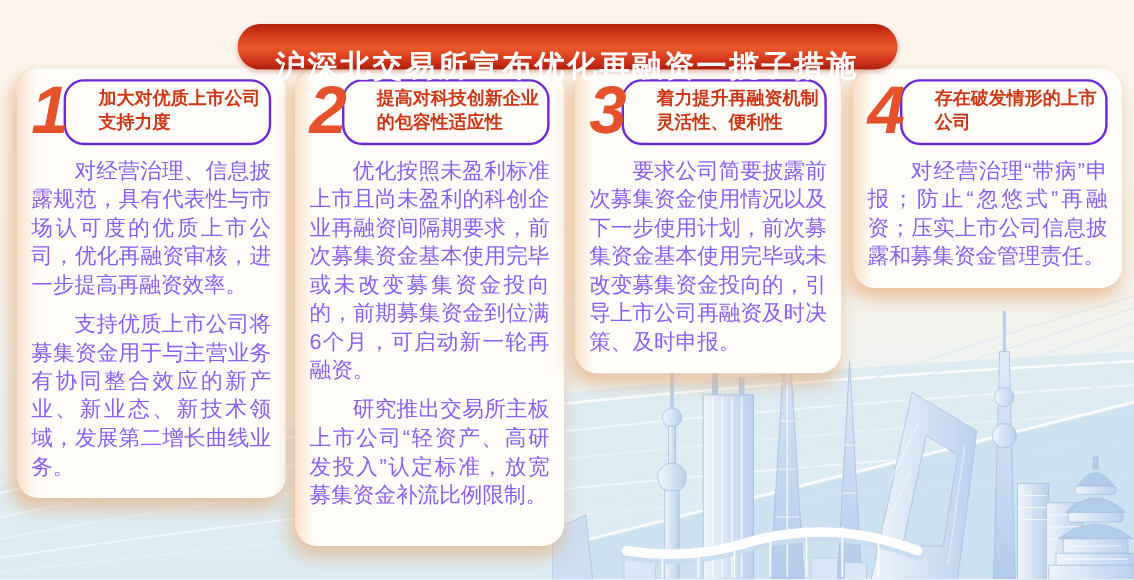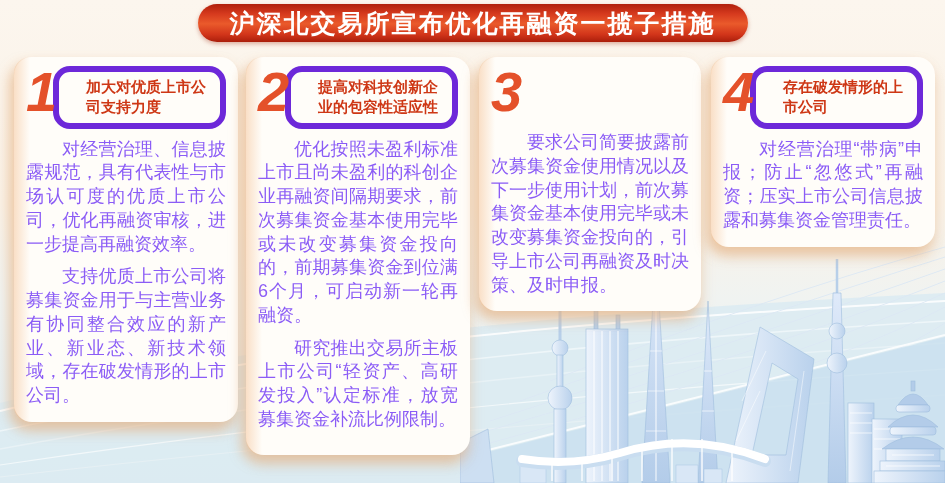--- a/index.html
+++ b/index.html
@@ -9,22 +9,22 @@
     width: 945px; height: 483px;
     overflow: hidden;
     background: linear-gradient(180deg,#fcf6ee 0%,#faf2e7 42%,#f0f3f1 62%,#dfecf2 100%);
     font-family: "Liberation Sans","DejaVu Sans",sans-serif;
   }
   svg.decor { position:absolute; display:block; pointer-events:none; }
   .waves { left:0; bottom:0; }
   .skyline { right:0; bottom:0; }
 
   .banner {
-    position: absolute; top: 4px; left: 50%; transform: translateX(-50%);
-    height: 38px; line-height: 38px; padding: 0 32px;
+    position: absolute; top: 20px; left: 50%; transform: translateX(-50%);
+    height: 38px; line-height: 38px; padding: 16px 32px;
     border-radius: 20px; white-space: nowrap;
     background: linear-gradient(180deg,#b0200c 0%,#d63a1e 26%,#ea5a2b 52%,#d2351a 80%,#aa1e0b 100%);
     color:#fff; font-size: 25px; font-weight: bold; letter-spacing: 2px;
     box-shadow: 0 2px 4px rgba(160,40,15,.35);
     z-index: 5;
   }
 
   .card {
     position: absolute; top: 57px;
     background: #fffdf9;
@@ -45,21 +45,21 @@
   .c4 { left: 711px; width: 224px; min-height: 165px; }
 
   .hdr { position: relative; min-height: 56px; margin-bottom: 2px; }
   .num {
     position: absolute; left: 0; top: -3px; z-index: 2;
     font-size: 56px; line-height: 58px; font-weight: bold; font-style: italic;
     color: #e4512a;
   }
   .pill {
     margin-left: 27px; min-height: 48px;
-    border: 6px solid #6d28d9; border-radius: 17px;
+    border: 2px solid #6d28d9; border-radius: 17px;
     padding: 5px 4px 5px 27px;
     display: flex; align-items: center;
   }
   .pill .t { font-size: 15px; font-weight: bold; color: #ce3715; line-height: 1.35; }
 
   .card p {
     margin: 9px 0 0; text-indent: 2em;
     font-size: 18px; line-height: 1.32; color: #8b5cf6;
     text-align: justify;
   }
@@ -199,37 +199,40 @@
   </div>
 
   <div class="card c1">
     <div class="hdr">
       <span class="num">1</span>
       <div class="pill">
         <span class="t">加大对优质上市公司支持力度</span>
       </div>
     </div>
     <p>对经营治理、信息披露规范，具有代表性与市场认可度的优质上市公司，优化再融资审核，进一步提高再融资效率。</p>
-    <p>支持优质上市公司将募集资金用于与主营业务有协同整合效应的新产业、新业态、新技术领域，存在破发情形的上市公司。</p>
+    <p>支持优质上市公司将募集资金用于与主营业务有协同整合效应的新产业、新业态、新技术领域，发展第二增长曲线业务。</p>
   </div>
 
   <div class="card c2">
     <div class="hdr">
       <span class="num">2</span>
       <div class="pill">
         <span class="t">提高对科技创新企业的包容性适应性</span>
       </div>
     </div>
     <p>优化按照未盈利标准上市且尚未盈利的科创企业再融资间隔期要求，前次募集资金基本使用完毕或未改变募集资金投向的，前期募集资金到位满6个月，可启动新一轮再融资。</p>
     <p>研究推出交易所主板上市公司“轻资产、高研发投入”认定标准，放宽募集资金补流比例限制。</p>
   </div>
 
   <div class="card c3">
     <div class="hdr">
       <span class="num">3</span>
+      <div class="pill">
+        <span class="t">着力提升再融资机制灵活性、便利性</span>
+      </div>
     </div>
     <p>要求公司简要披露前次募集资金使用情况以及下一步使用计划，前次募集资金基本使用完毕或未改变募集资金投向的，引导上市公司再融资及时决策、及时申报。</p>
   </div>
 
   <div class="card c4">
     <div class="hdr">
       <span class="num">4</span>
       <div class="pill">
         <span class="t">存在破发情形的上市公司</span>
       </div>

